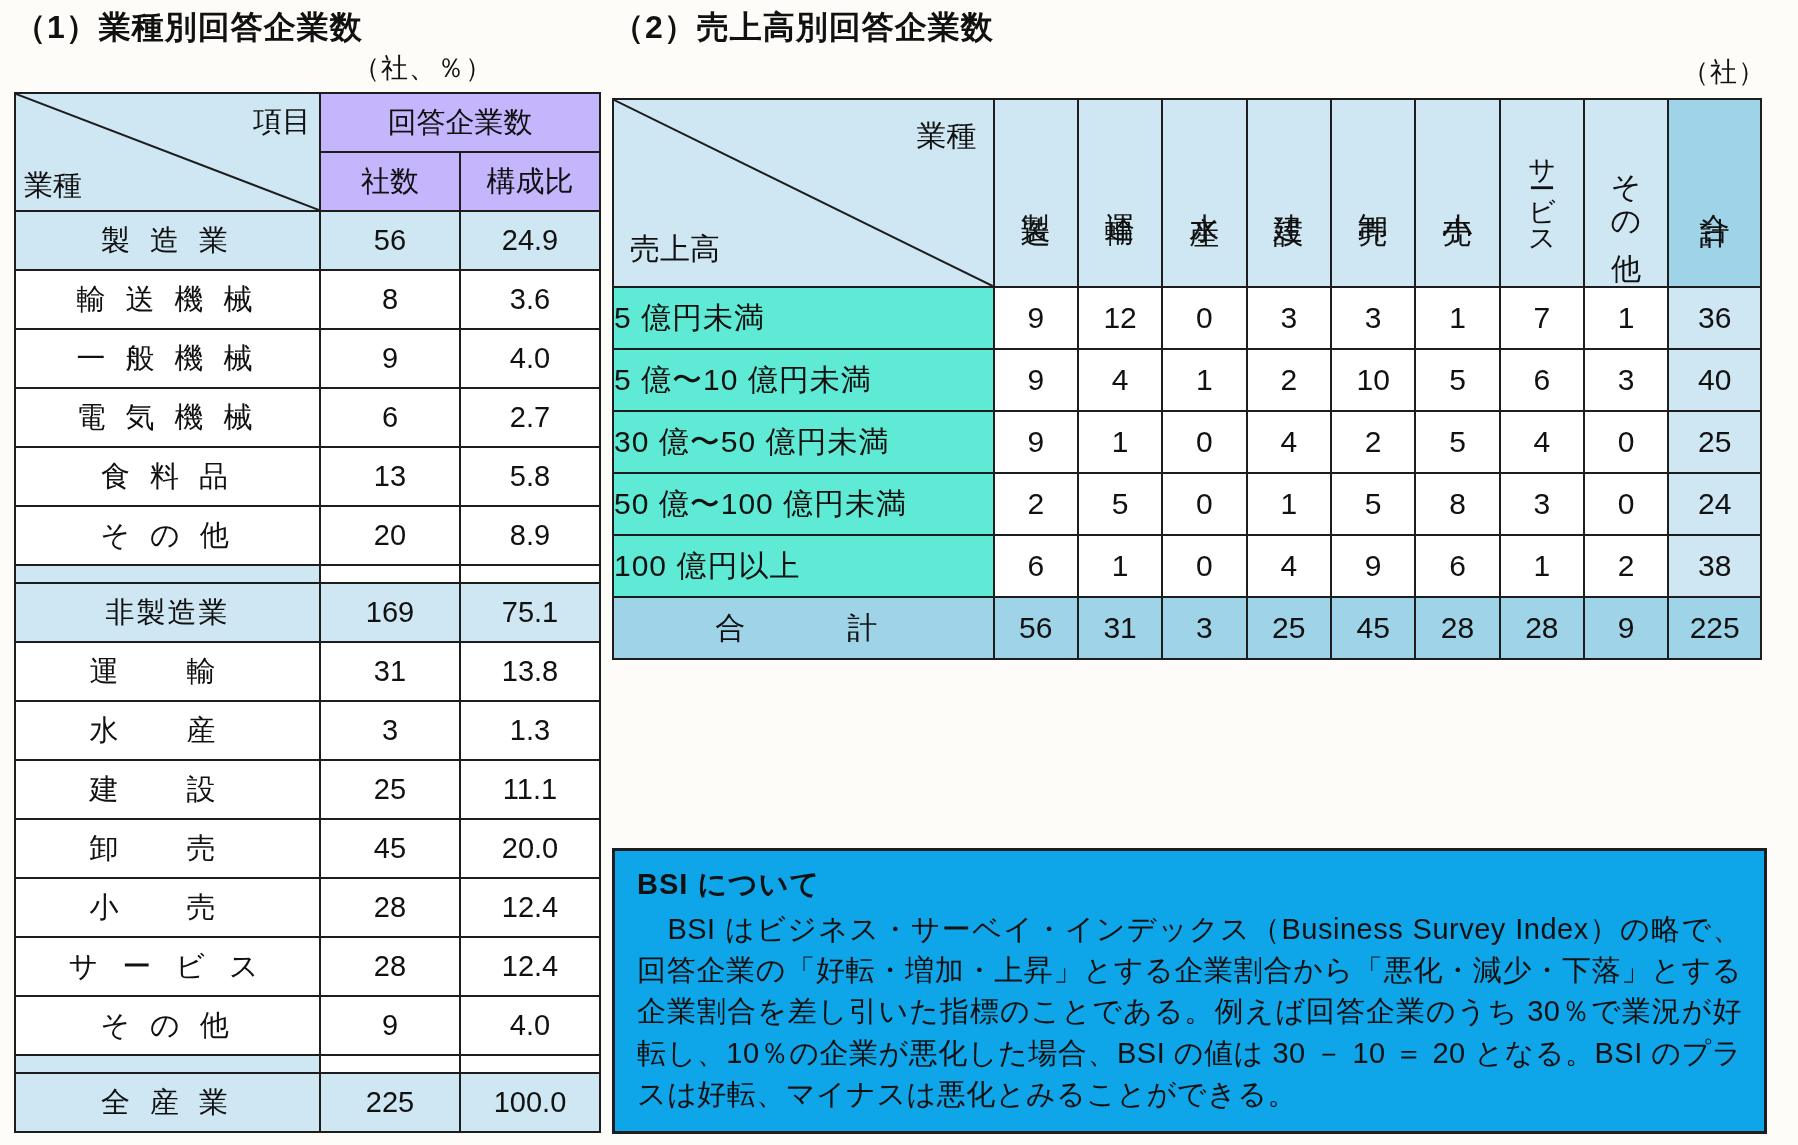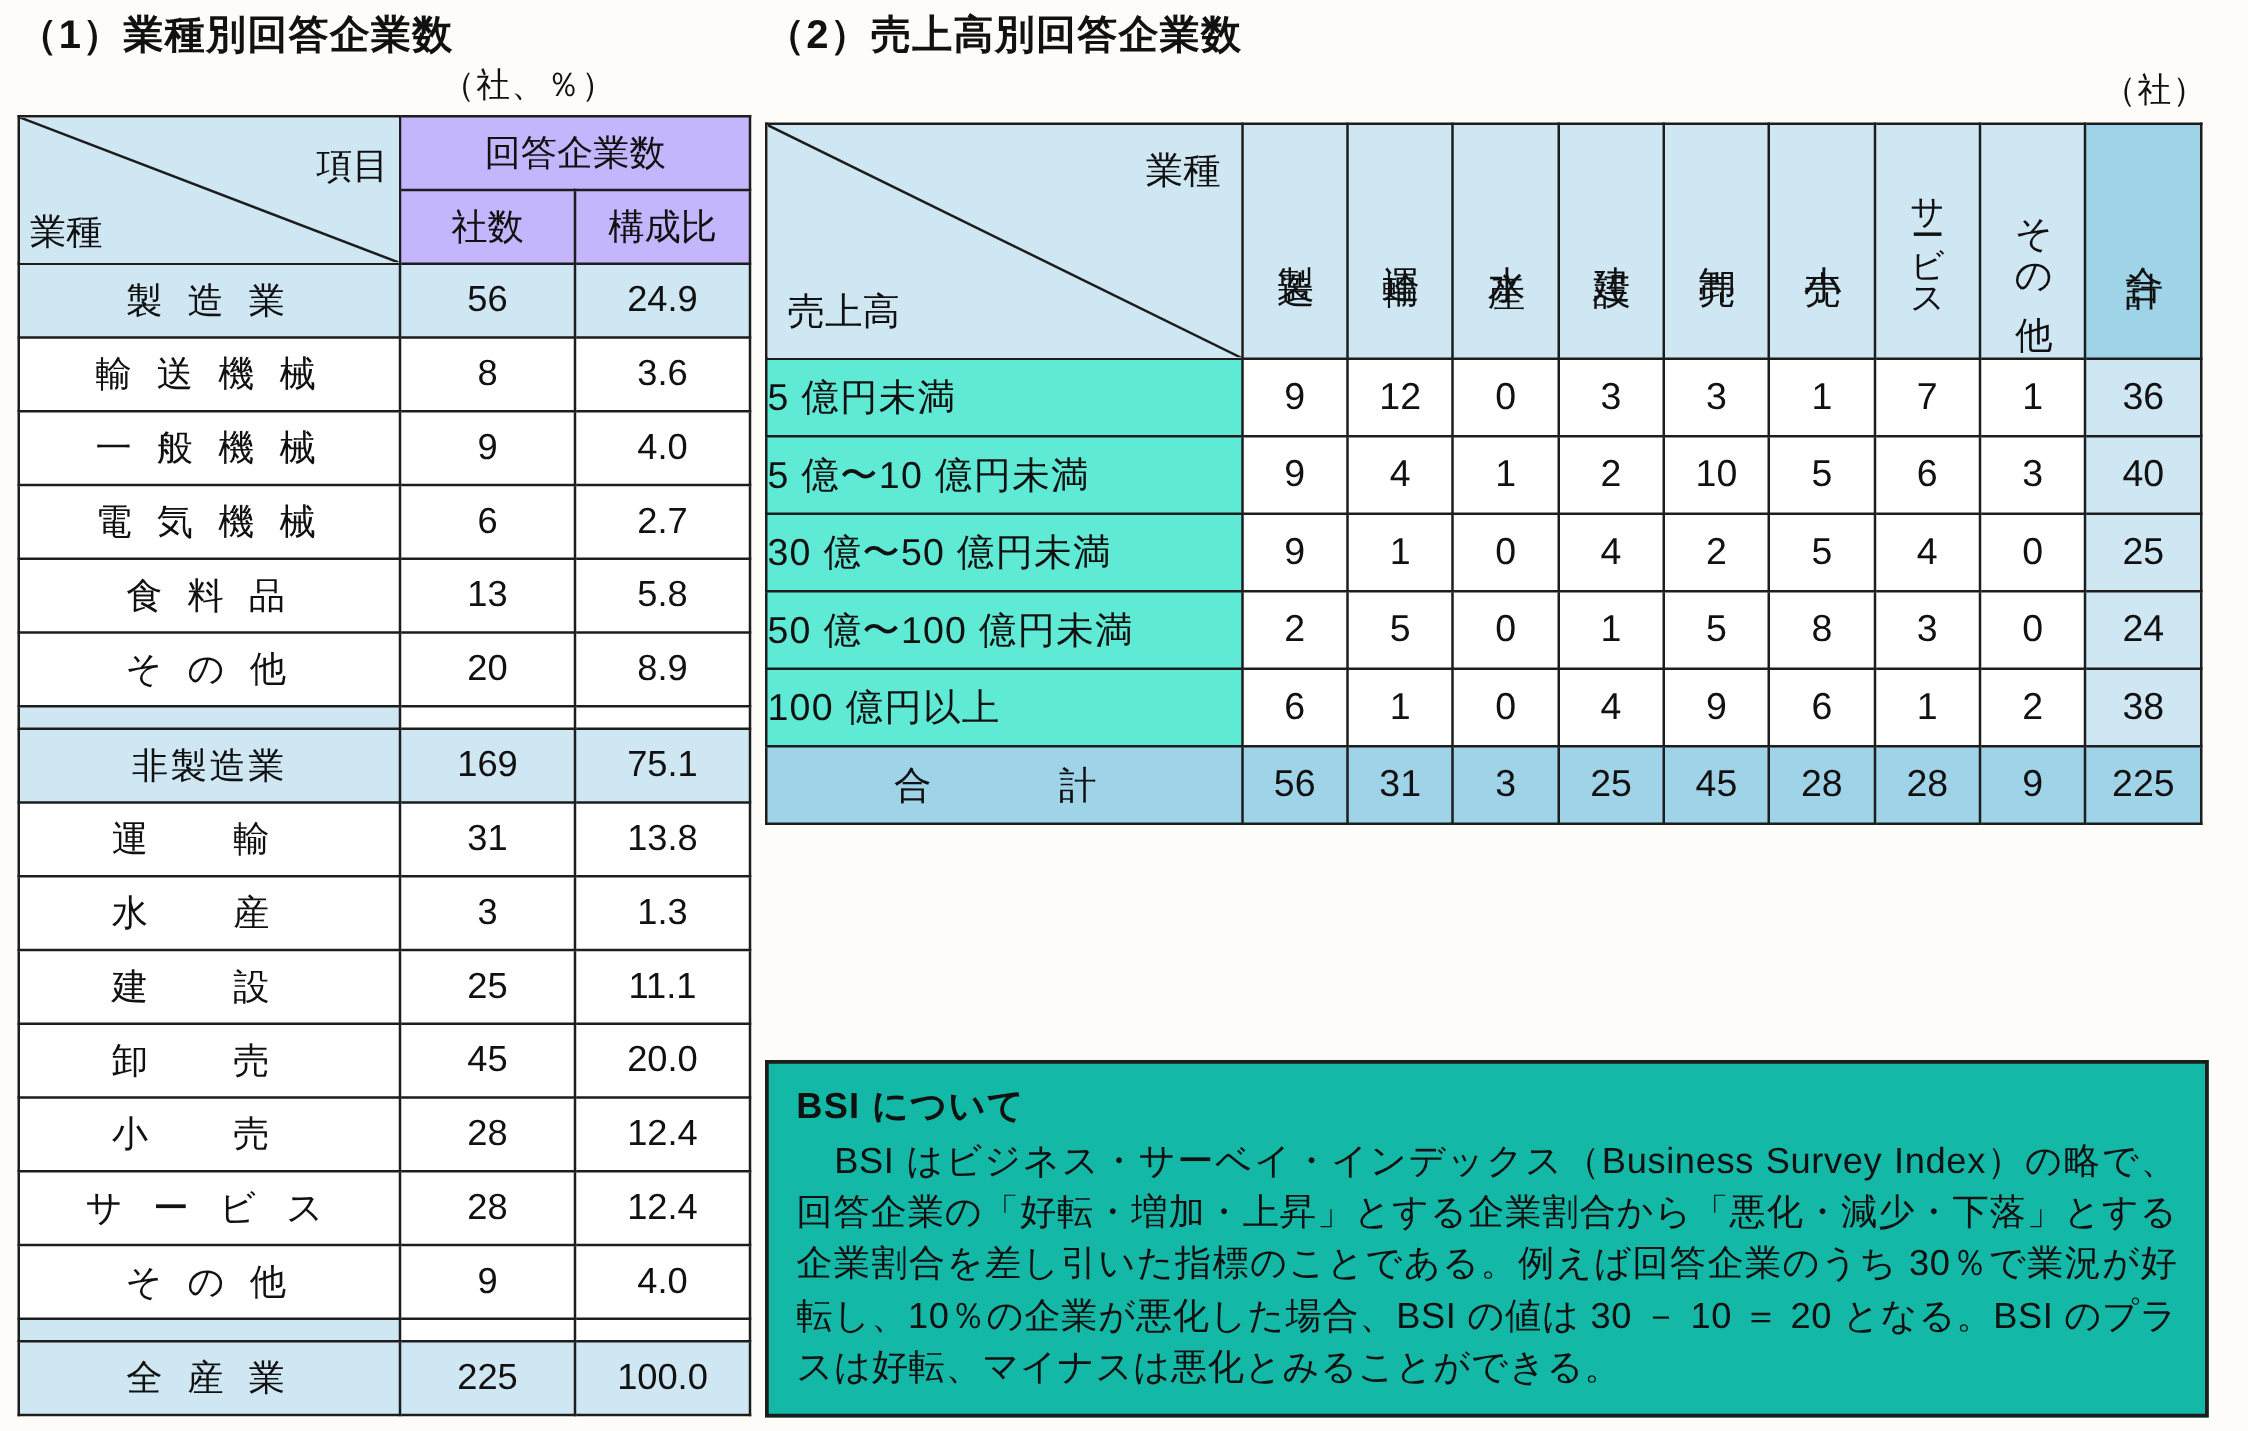--- a/index.html
+++ b/index.html
@@ -80,21 +80,21 @@
     height: 57px;
   }
   .t1 .corner {
     position: relative;
     background: #cfe7f3;
     padding: 0;
   }
   .t1 .corner .it {
     position: absolute;
     right: 8px;
-    top: 19px;
+    top: 8px;
     font-size: 29px;
   }
   .t1 .corner .gy {
     position: absolute;
     left: 8px;
     bottom: 4px;
     font-size: 29px;
   }
   .diag {
     position: absolute;
@@ -183,21 +183,21 @@
 
   
   .note {
     position: absolute;
     left: 612px;
     top: 848px;
     width: 1155px;
     border: 3px solid #1d1d1d;
     box-sizing: border-box;
     padding: 14px 22px 16px 22px;
-    background: #14b8a6;
+    background: #0ea5e9;
   }
   .note h4 {
     margin: 0 0 4px 0;
     font-size: 29px;
     font-weight: bold;
     letter-spacing: 1px;
   }
   .note p {
     margin: 0;
     font-size: 29px;

